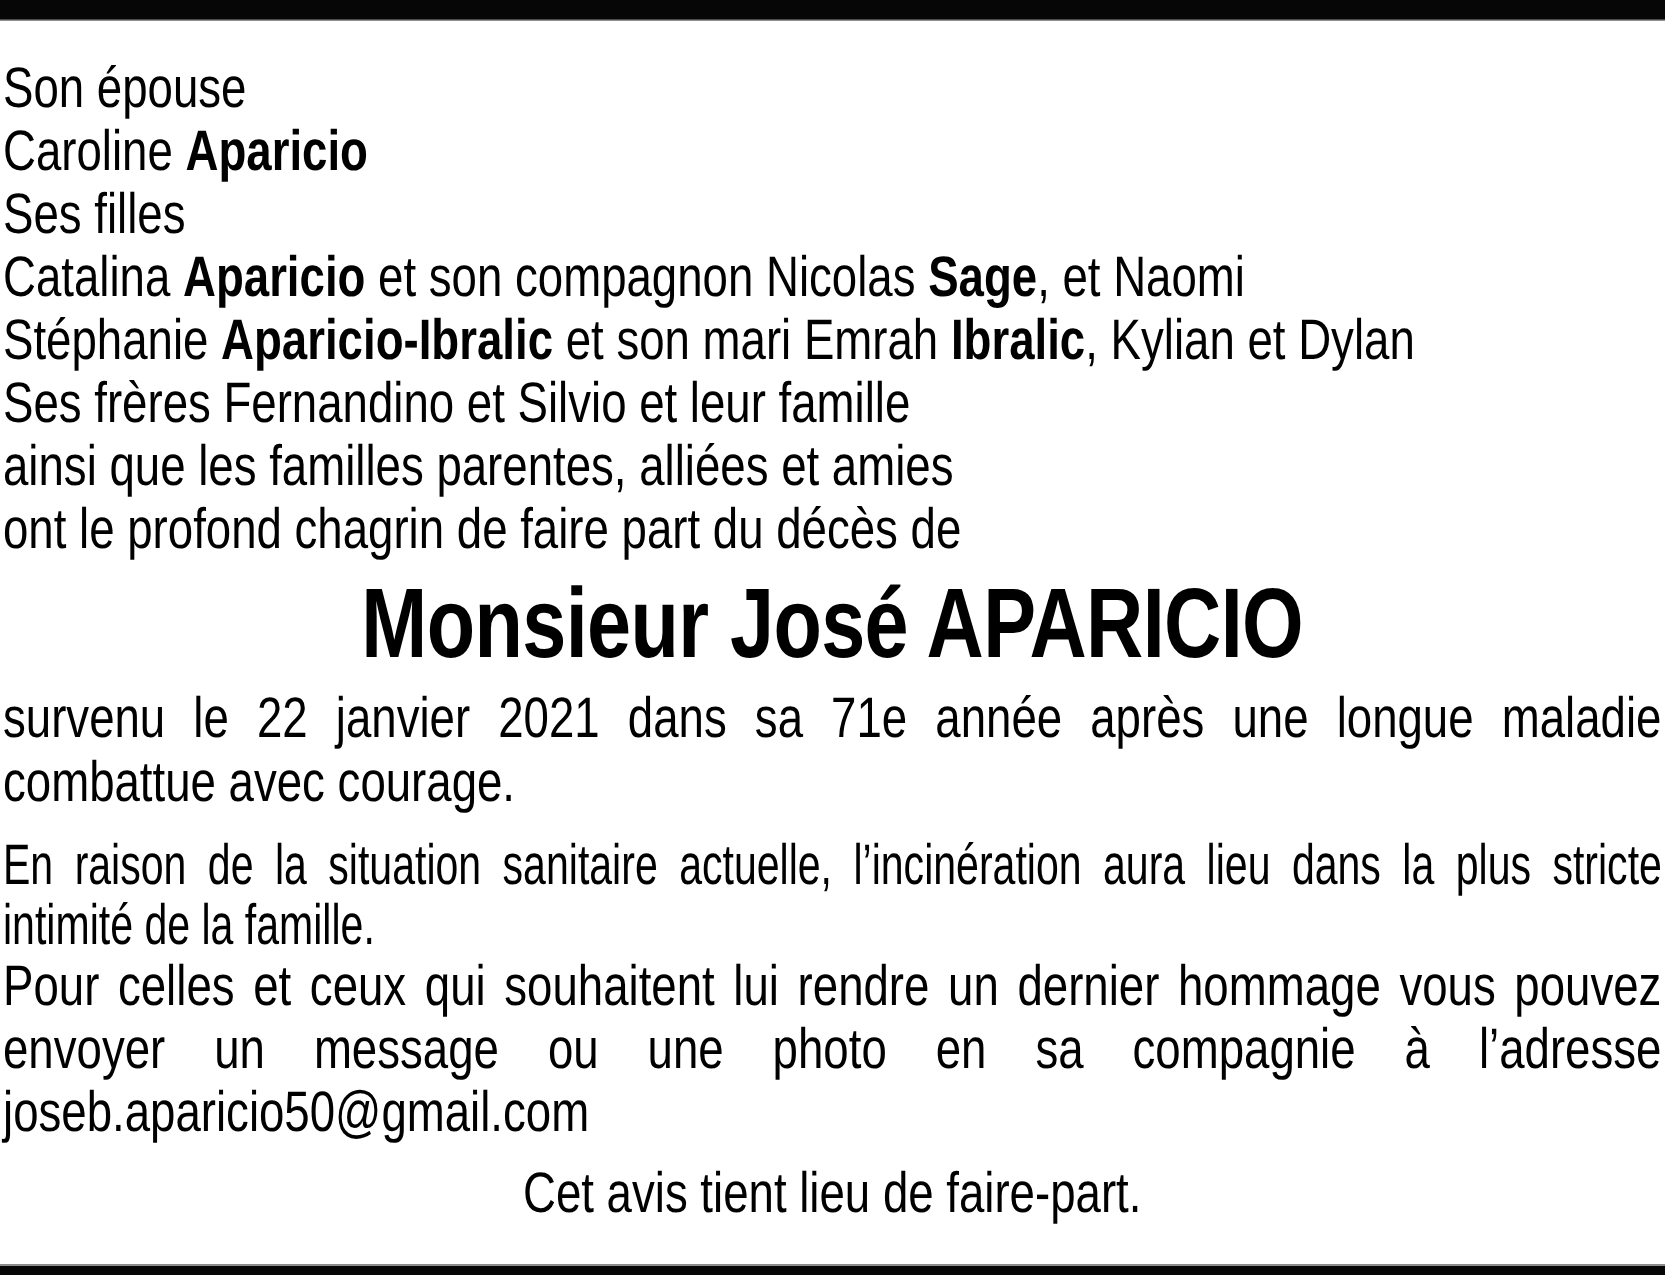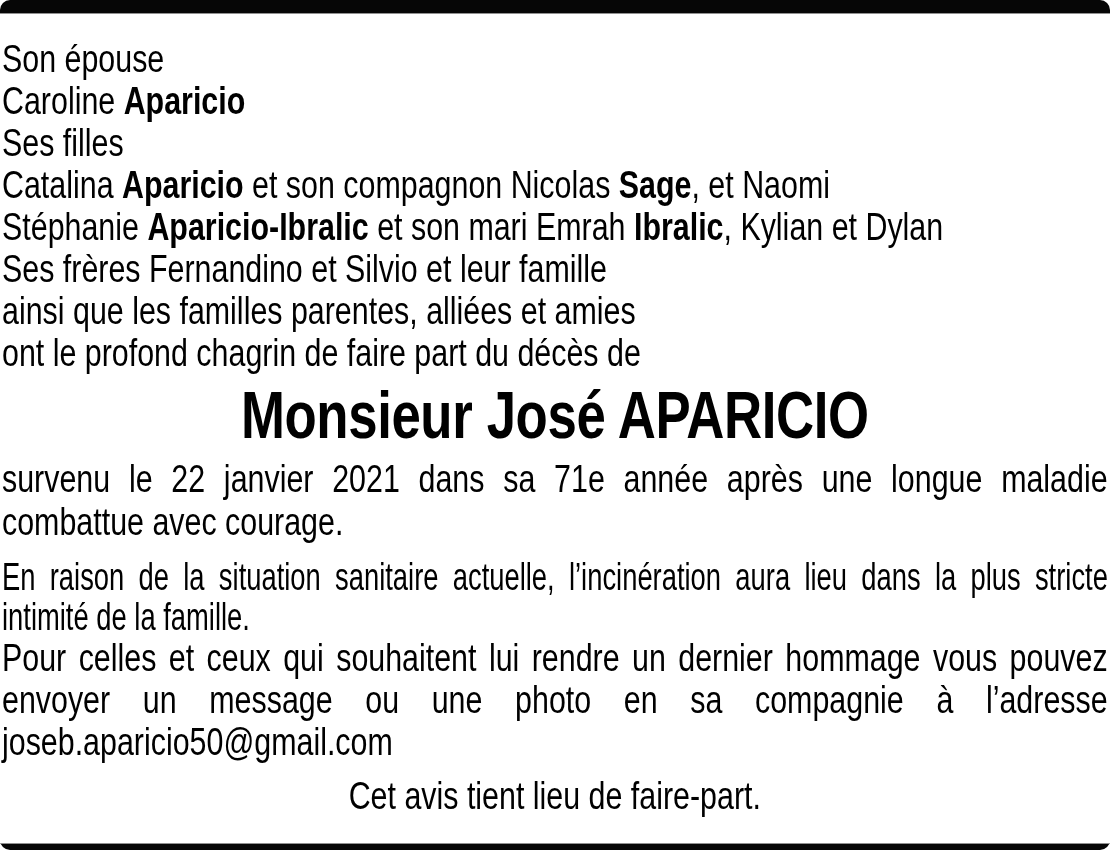--- a/index.html
+++ b/index.html
@@ -9,21 +9,20 @@
     overflow: hidden;
   }
   .page {
     position: relative;
     width: 1110px;
     height: 850px;
     background: #ffffff;
     color: #000000;
     font-family: "Liberation Sans", sans-serif;
     overflow: hidden;
-    border-radius: 10px;
   }
   .bar-top {
     height: 13px;
     background: #060606;
     border-bottom: 1px solid #909090;
   }
   .bar-bottom {
     position: absolute;
     left: 0;
     right: 0;

